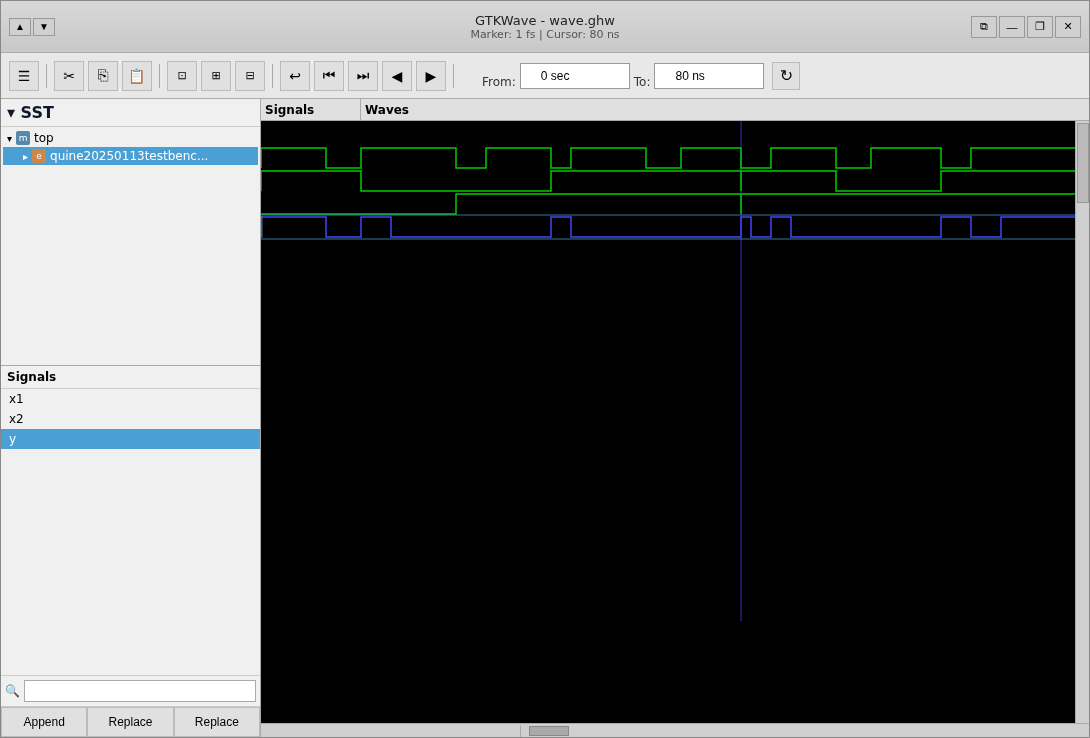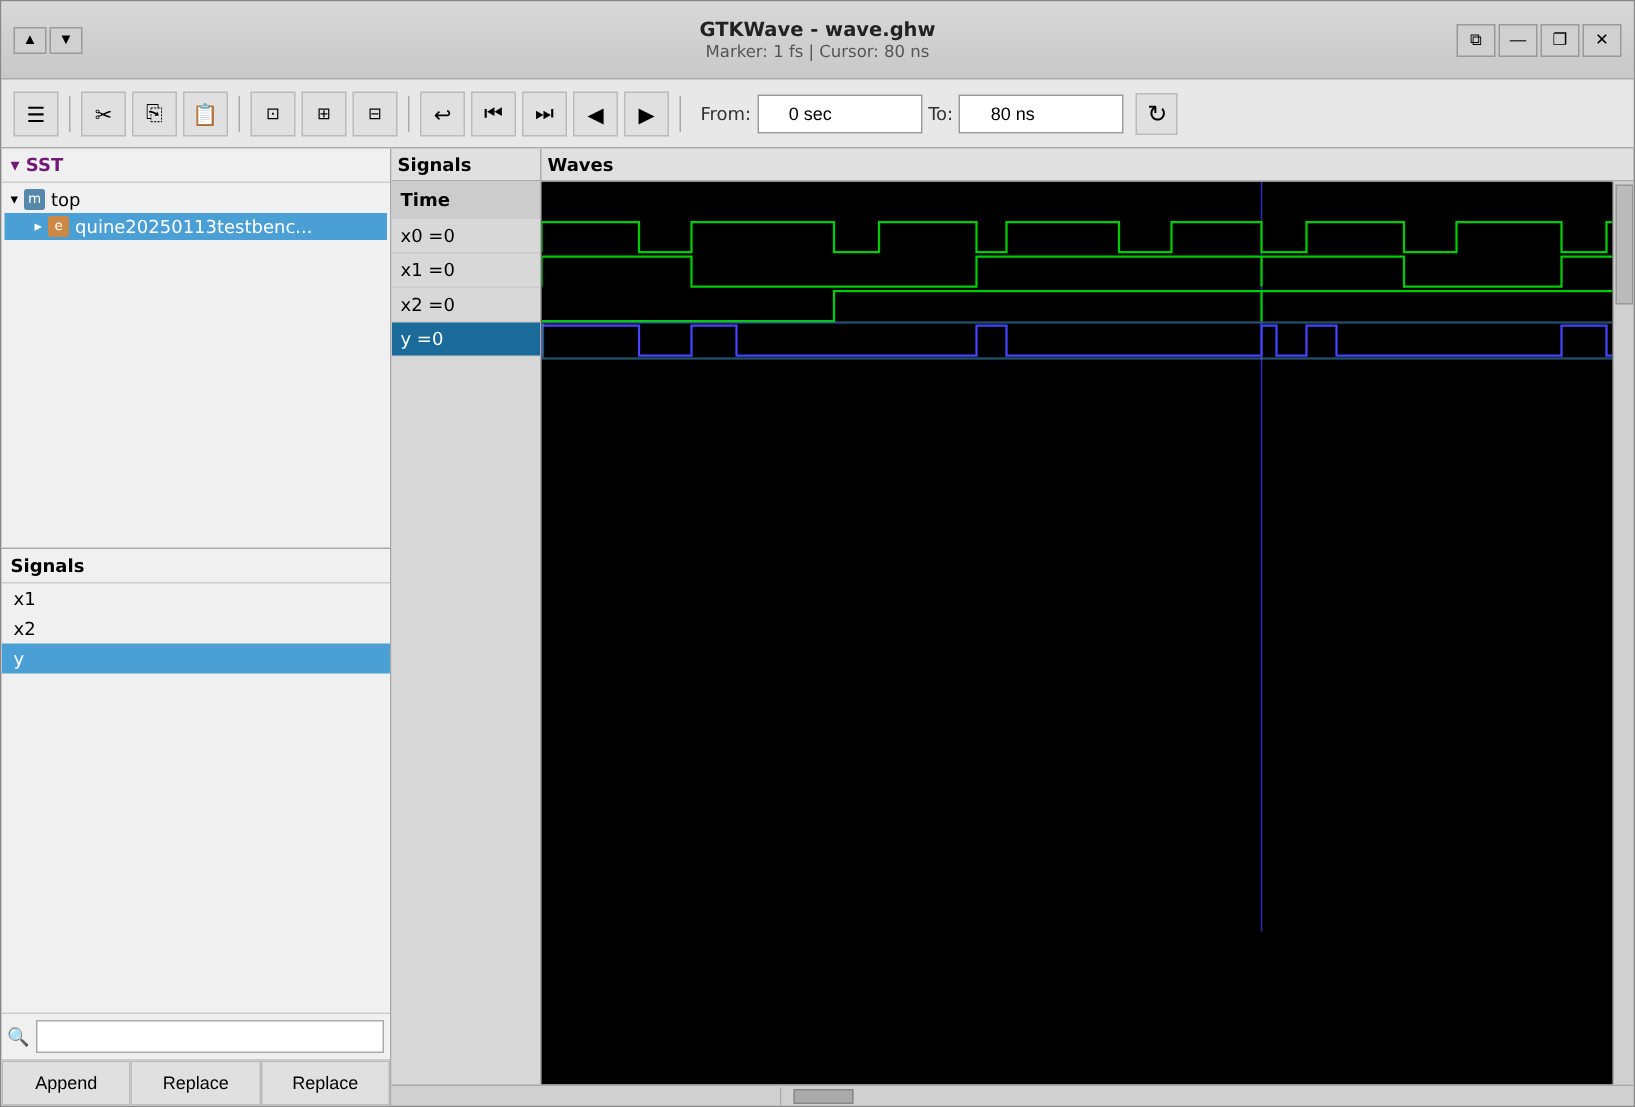--- a/index.html
+++ b/index.html
@@ -25,21 +25,21 @@
       display: flex;
       flex-direction: column;
       align-items: center;
       justify-content: center;
       border-bottom: 1px solid #aaa;
       position: relative;
       flex-shrink: 0;
     }
     .titlebar-title {
       font-size: 13px;
-      font-weight: bold;
+      font-weight: normal;
       color: #222;
     }
     .titlebar-subtitle {
       font-size: 11px;
       color: #555;
     }
     .titlebar-controls {
       position: absolute;
       right: 8px;
       top: 50%;
@@ -91,23 +91,23 @@
       border: 1px solid #bbb;
       cursor: pointer;
       display: flex;
       align-items: center;
       justify-content: center;
       font-size: 14px;
     }
     .toolbar-separator { width: 1px; height: 24px; background: #aaa; margin: 0 3px; }
     .from-to {
       display: flex;
-      align-items: center;
+      align-items: flex-end;
       gap: 4px;
-      margin-left: 6px;
+      margin-left: 21px;
     }
     .from-to label { font-size: 12px; color: #333; }
     .from-to input {
       height: 26px;
       border: 1px solid #999;
       background: white;
       padding: 0 20px;
       font-size: 12px;
     }
     .from-input { width: 110px; }
@@ -138,24 +138,24 @@
     }
     .sst-panel {
       flex: 1;
       background: #f0f0f0;
       border-bottom: 1px solid #aaa;
       overflow: hidden;
       display: flex;
       flex-direction: column;
     }
     .sst-header {
-      font-size: 12px;
+      font-size: 16px;
       font-weight: bold;
       padding: 4px 6px;
-      color: #701a75;
+      color: #0f172a;
       border-bottom: 1px solid #ccc;
     }
     .sst-tree {
       flex: 1;
       overflow: auto;
       padding: 2px;
     }
     .tree-item {
       padding: 2px 4px;
       cursor: pointer;
@@ -408,27 +408,20 @@
 
     <div class="right-panel">
 
       <div class="wave-header-row">
         <div class="wave-signals-col">Signals</div>
         <div class="wave-area-col">Waves</div>
       </div>
 
       <div class="wave-content">
 
-        <div class="wave-signals-list">
-          <div class="wave-signal-row">Time</div>
-          <div class="wave-signal-row">x0 =0</div>
-          <div class="wave-signal-row">x1 =0</div>
-          <div class="wave-signal-row">x2 =0</div>
-          <div class="wave-signal-row selected" style="background:#1a6a9a;color:white;">y =0</div>
-        </div>
 
         <div class="wave-canvas-area">
           <svg class="waveform" width="100%" height="100%" xmlns="http://www.w3.org/2000/svg" style="position:absolute;top:0;left:0;">
 
             <line x1="480" y1="0" x2="480" y2="500" stroke="#4444ff" stroke-width="1" opacity="0.7"></line>
 
             <polyline points="0,47 0,27 65,27 65,47 100,47 100,27 195,27 195,47 225,47 225,27 290,27 290,47 310,47 310,27 385,27 385,47 420,47 420,27 480,27 480,47 510,47 510,27 575,27 575,47 610,47 610,27 680,27 680,47 710,47 710,27 815,27 815,47" fill="none" stroke="#00cc00" stroke-width="1.5"></polyline>
 
             <polyline points="0,70 0,50 100,50 100,70 290,70 290,50 480,50 480,70 480,70 480,50 575,50 575,70 680,70 680,50 815,50 815,70" fill="none" stroke="#00cc00" stroke-width="1.5"></polyline>
 

